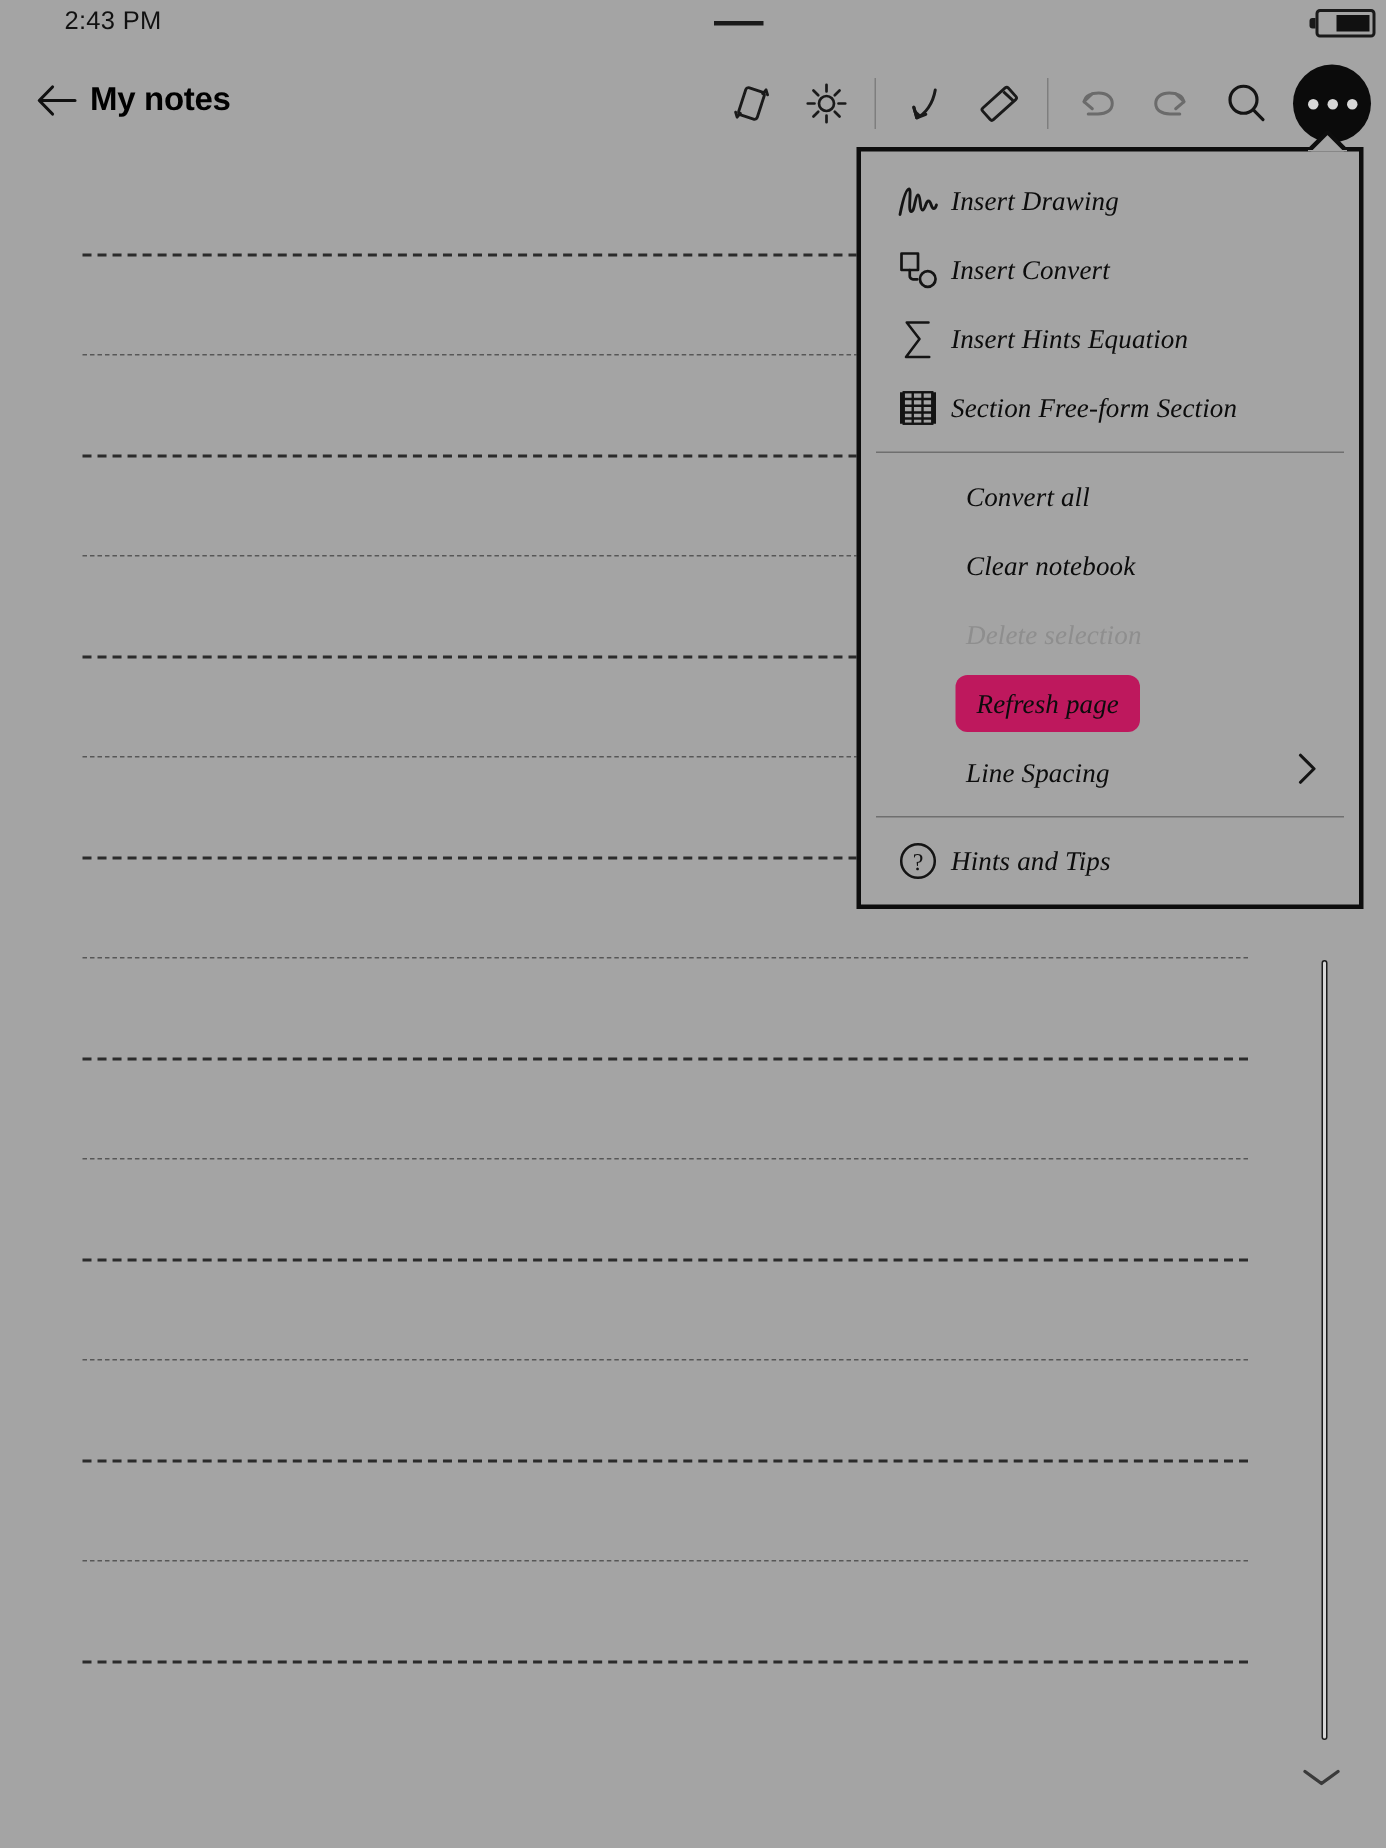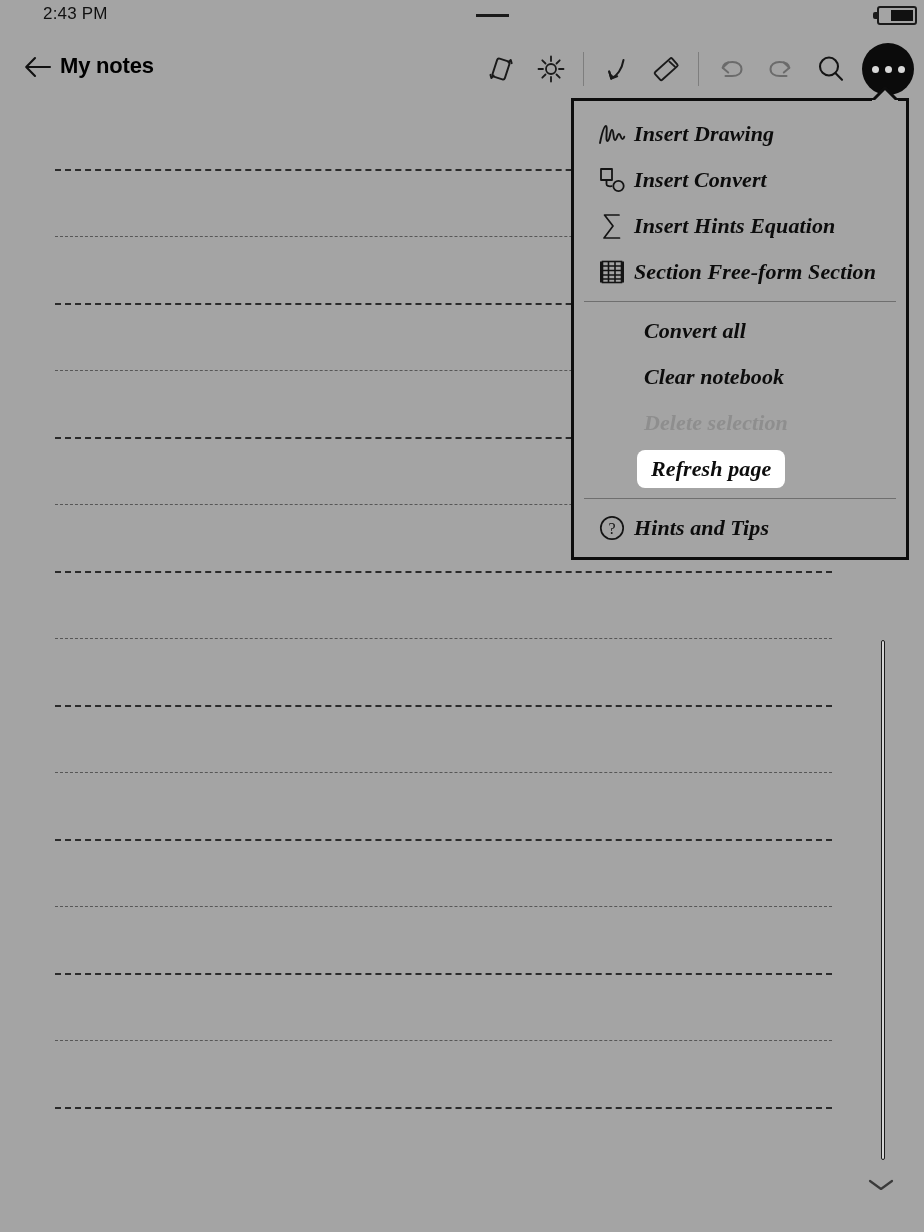--- a/index.html
+++ b/index.html
@@ -209,22 +209,22 @@
   .menu-icon {
     width: 44px;
     flex: 0 0 44px;
     display: flex;
     align-items: center;
     justify-content: center;
   }
   .menu-label {
     font-family: "Liberation Serif", serif;
     font-style: italic;
-    font-weight: bold;
-    font-size: 22px;
+    font-weight: normal;
+    font-size: 18px;
     color: #0c0c0c;
     letter-spacing: 0.1px;
     white-space: nowrap;
   }
   .menu-item.no-icon .menu-label {
     margin-left: 54px;
     text-align: center;
   }
   .menu-item.disabled .menu-label {
     color: #8e8e8e;
@@ -238,21 +238,21 @@
   .menu-divider {
     height: 1px;
     background: #6f6f6f;
     margin: 6px 10px 6px 10px;
   }
   .hl-wrap {
     position: absolute;
     left: 63px;
     top: 4px;
     height: 38px;
-    background: #ffffff;
+    background: #be185d;
     border-radius: 8px;
     padding: 0 14px;
     display: flex;
     align-items: center;
   }
   .hl-wrap .menu-label {
     margin-left: 0 !important;
   }
 </style>
 </head>
@@ -455,20 +455,28 @@
     <span class="menu-label">Delete selection</span>
   </div>
 
   <div class="menu-item no-icon highlighted">
     <span class="hl-wrap">
       <span class="menu-label">Refresh page</span>
     </span>
   </div>
 
 
+  <div class="menu-item no-icon">
+    <span class="menu-label">Line Spacing</span>
+    <span class="chevron">
+      <svg width="16" height="24" viewBox="0 0 16 24">
+        <path d="M3 3 L12 12 L3 21" fill="none" stroke="#141414" stroke-width="2.1" stroke-linecap="round" stroke-linejoin="round"></path>
+      </svg>
+    </span>
+  </div>
 
   <div class="menu-divider"></div>
 
   <div class="menu-item">
     <span class="menu-icon">
       <svg width="30" height="30" viewBox="0 0 30 30">
         <circle cx="15" cy="15" r="11.2" fill="none" stroke="#141414" stroke-width="1.7"></circle>
         <text x="15" y="21" text-anchor="middle" font-family="Liberation Serif, serif" font-size="16" fill="#141414">?</text>
       </svg>
     </span>

